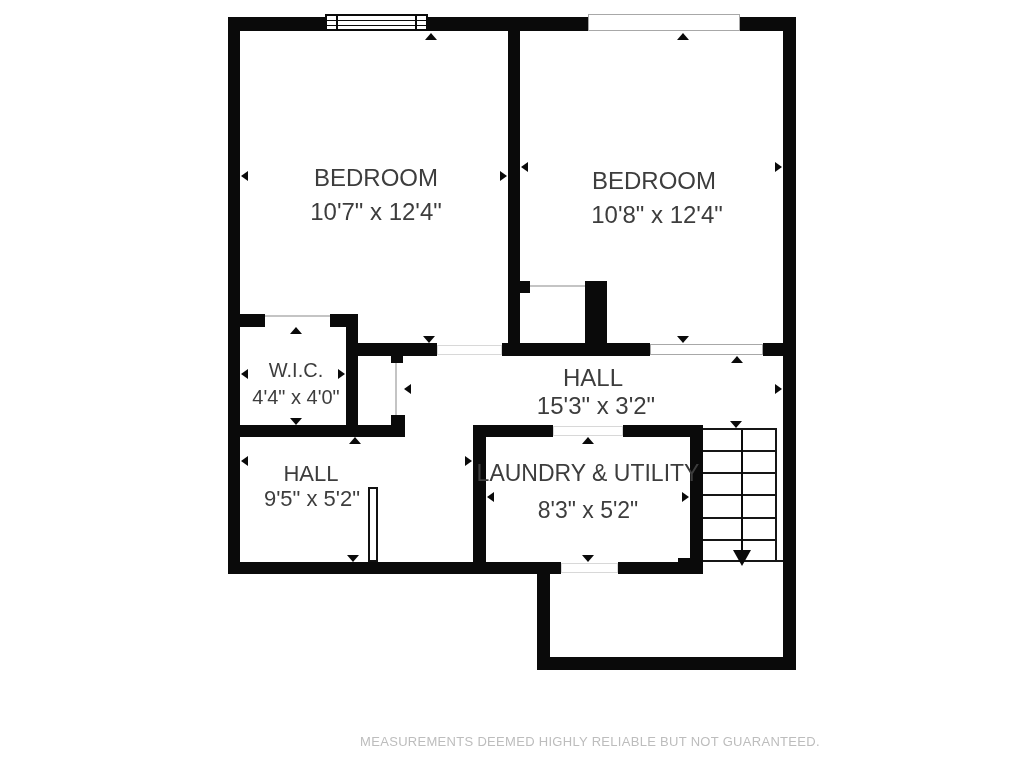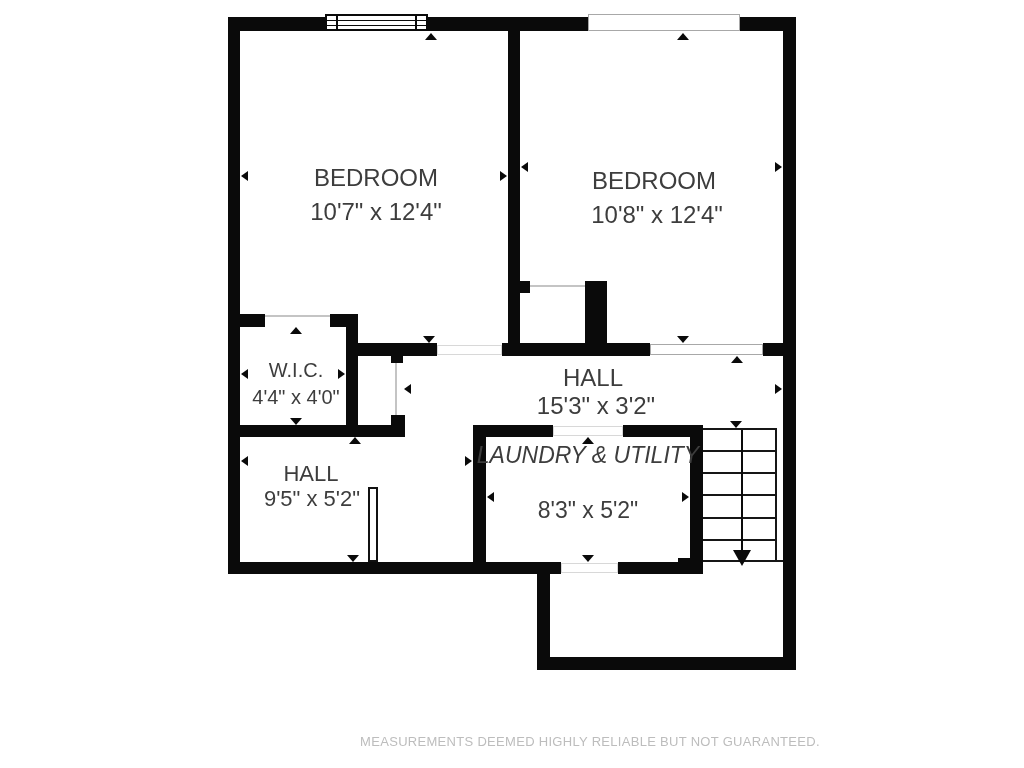--- a/index.html
+++ b/index.html
@@ -132,18 +132,18 @@
   <div class="room-label fs24" style="left:376px;top:164px;">BEDROOM</div>
   <div class="room-label fs24" style="left:376px;top:198px;">10'7" x 12'4"</div>
   <div class="room-label fs24" style="left:654px;top:167px;">BEDROOM</div>
   <div class="room-label fs24" style="left:657px;top:201px;">10'8" x 12'4"</div>
   <div class="room-label fs20" style="left:296px;top:359px;">W.I.C.</div>
   <div class="room-label fs20" style="left:296px;top:386px;">4'4" x 4'0"</div>
   <div class="room-label fs24" style="left:593px;top:364px;">HALL</div>
   <div class="room-label fs24" style="left:596px;top:392px;">15'3" x 3'2"</div>
   <div class="room-label fs22" style="left:311px;top:461px;">HALL</div>
   <div class="room-label fs22" style="left:312px;top:486px;">9'5" x 5'2"</div>
-  <div class="room-label fs23" style="left:588px;top:442px;font-style:italic;">LAUNDRY &amp; UTILITY</div>
+  <div class="room-label fs23" style="left:588px;top:460px;">LAUNDRY &amp; UTILITY</div>
   <div class="room-label fs23" style="left:588px;top:497px;">8'3" x 5'2"</div>
 
   <div class="footer">MEASUREMENTS DEEMED HIGHLY RELIABLE BUT NOT GUARANTEED.</div>
 
 </div>
 
 </body></html>

